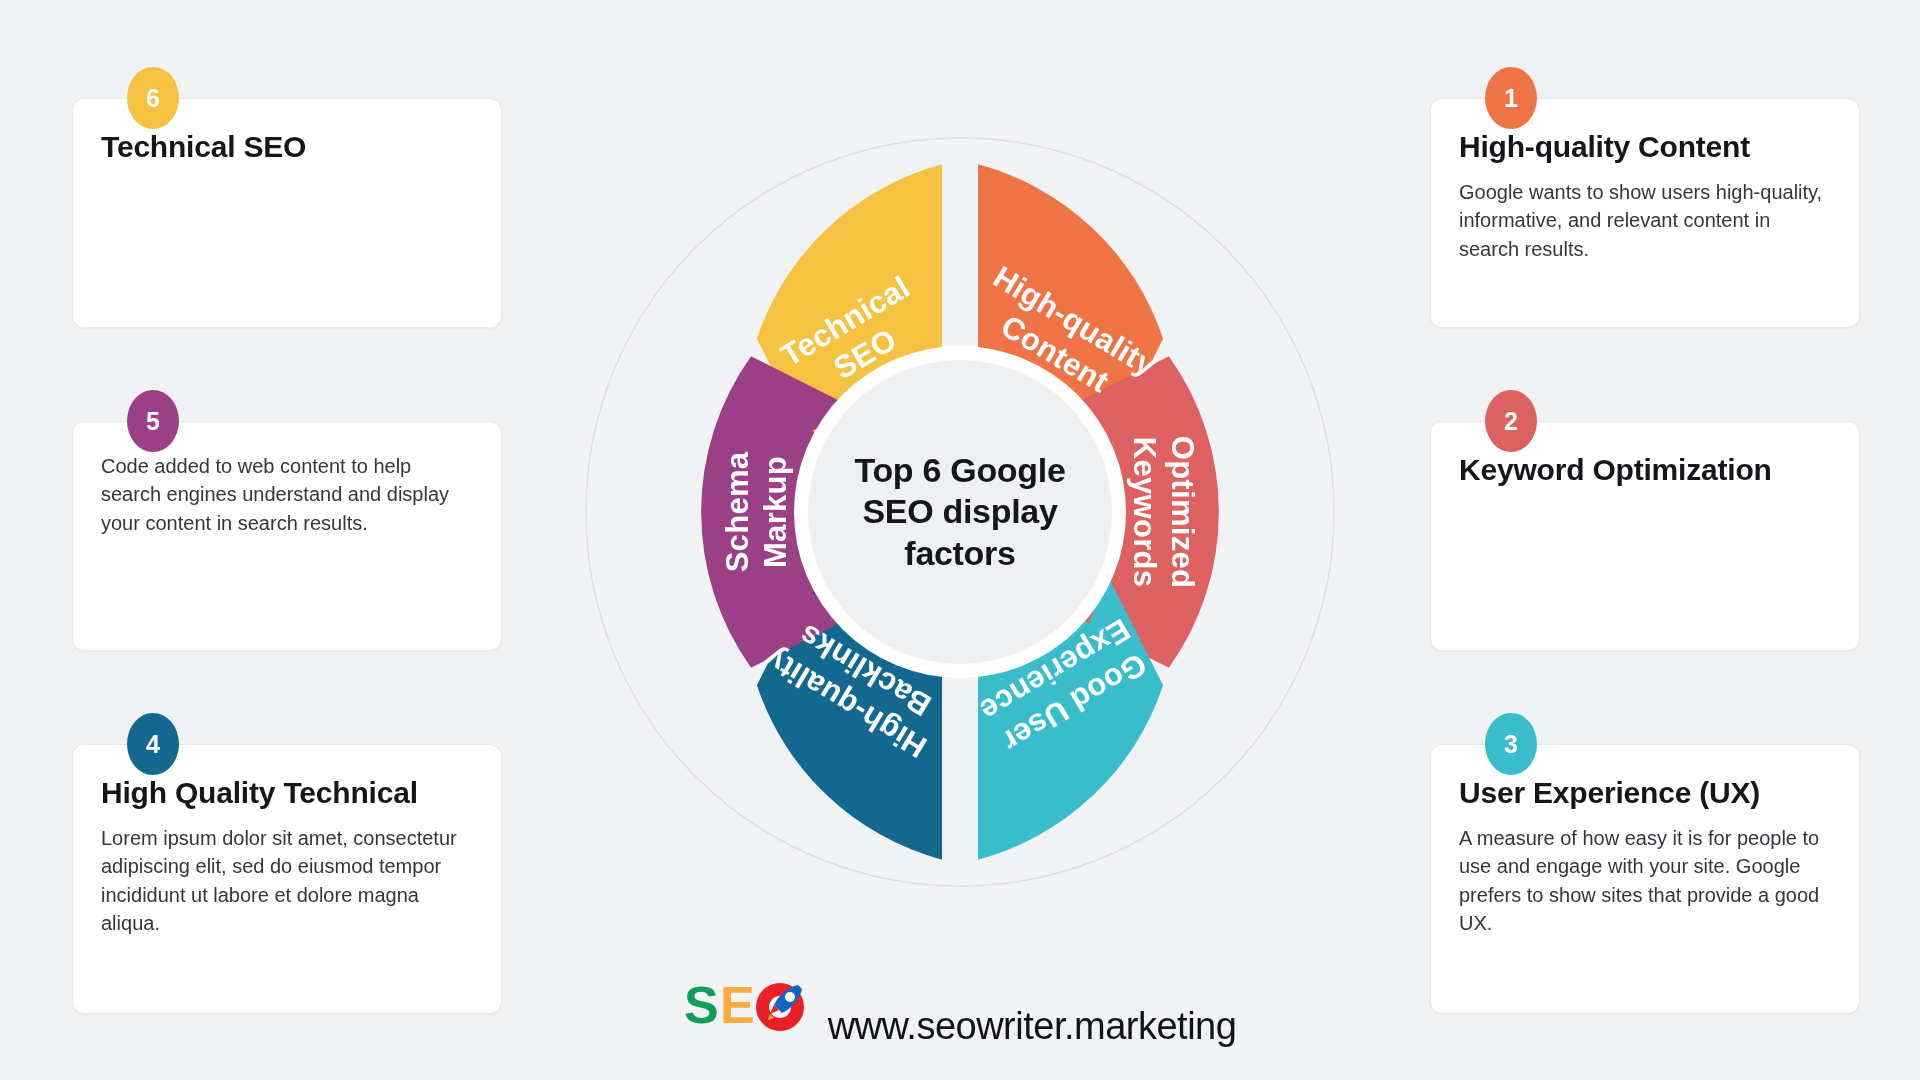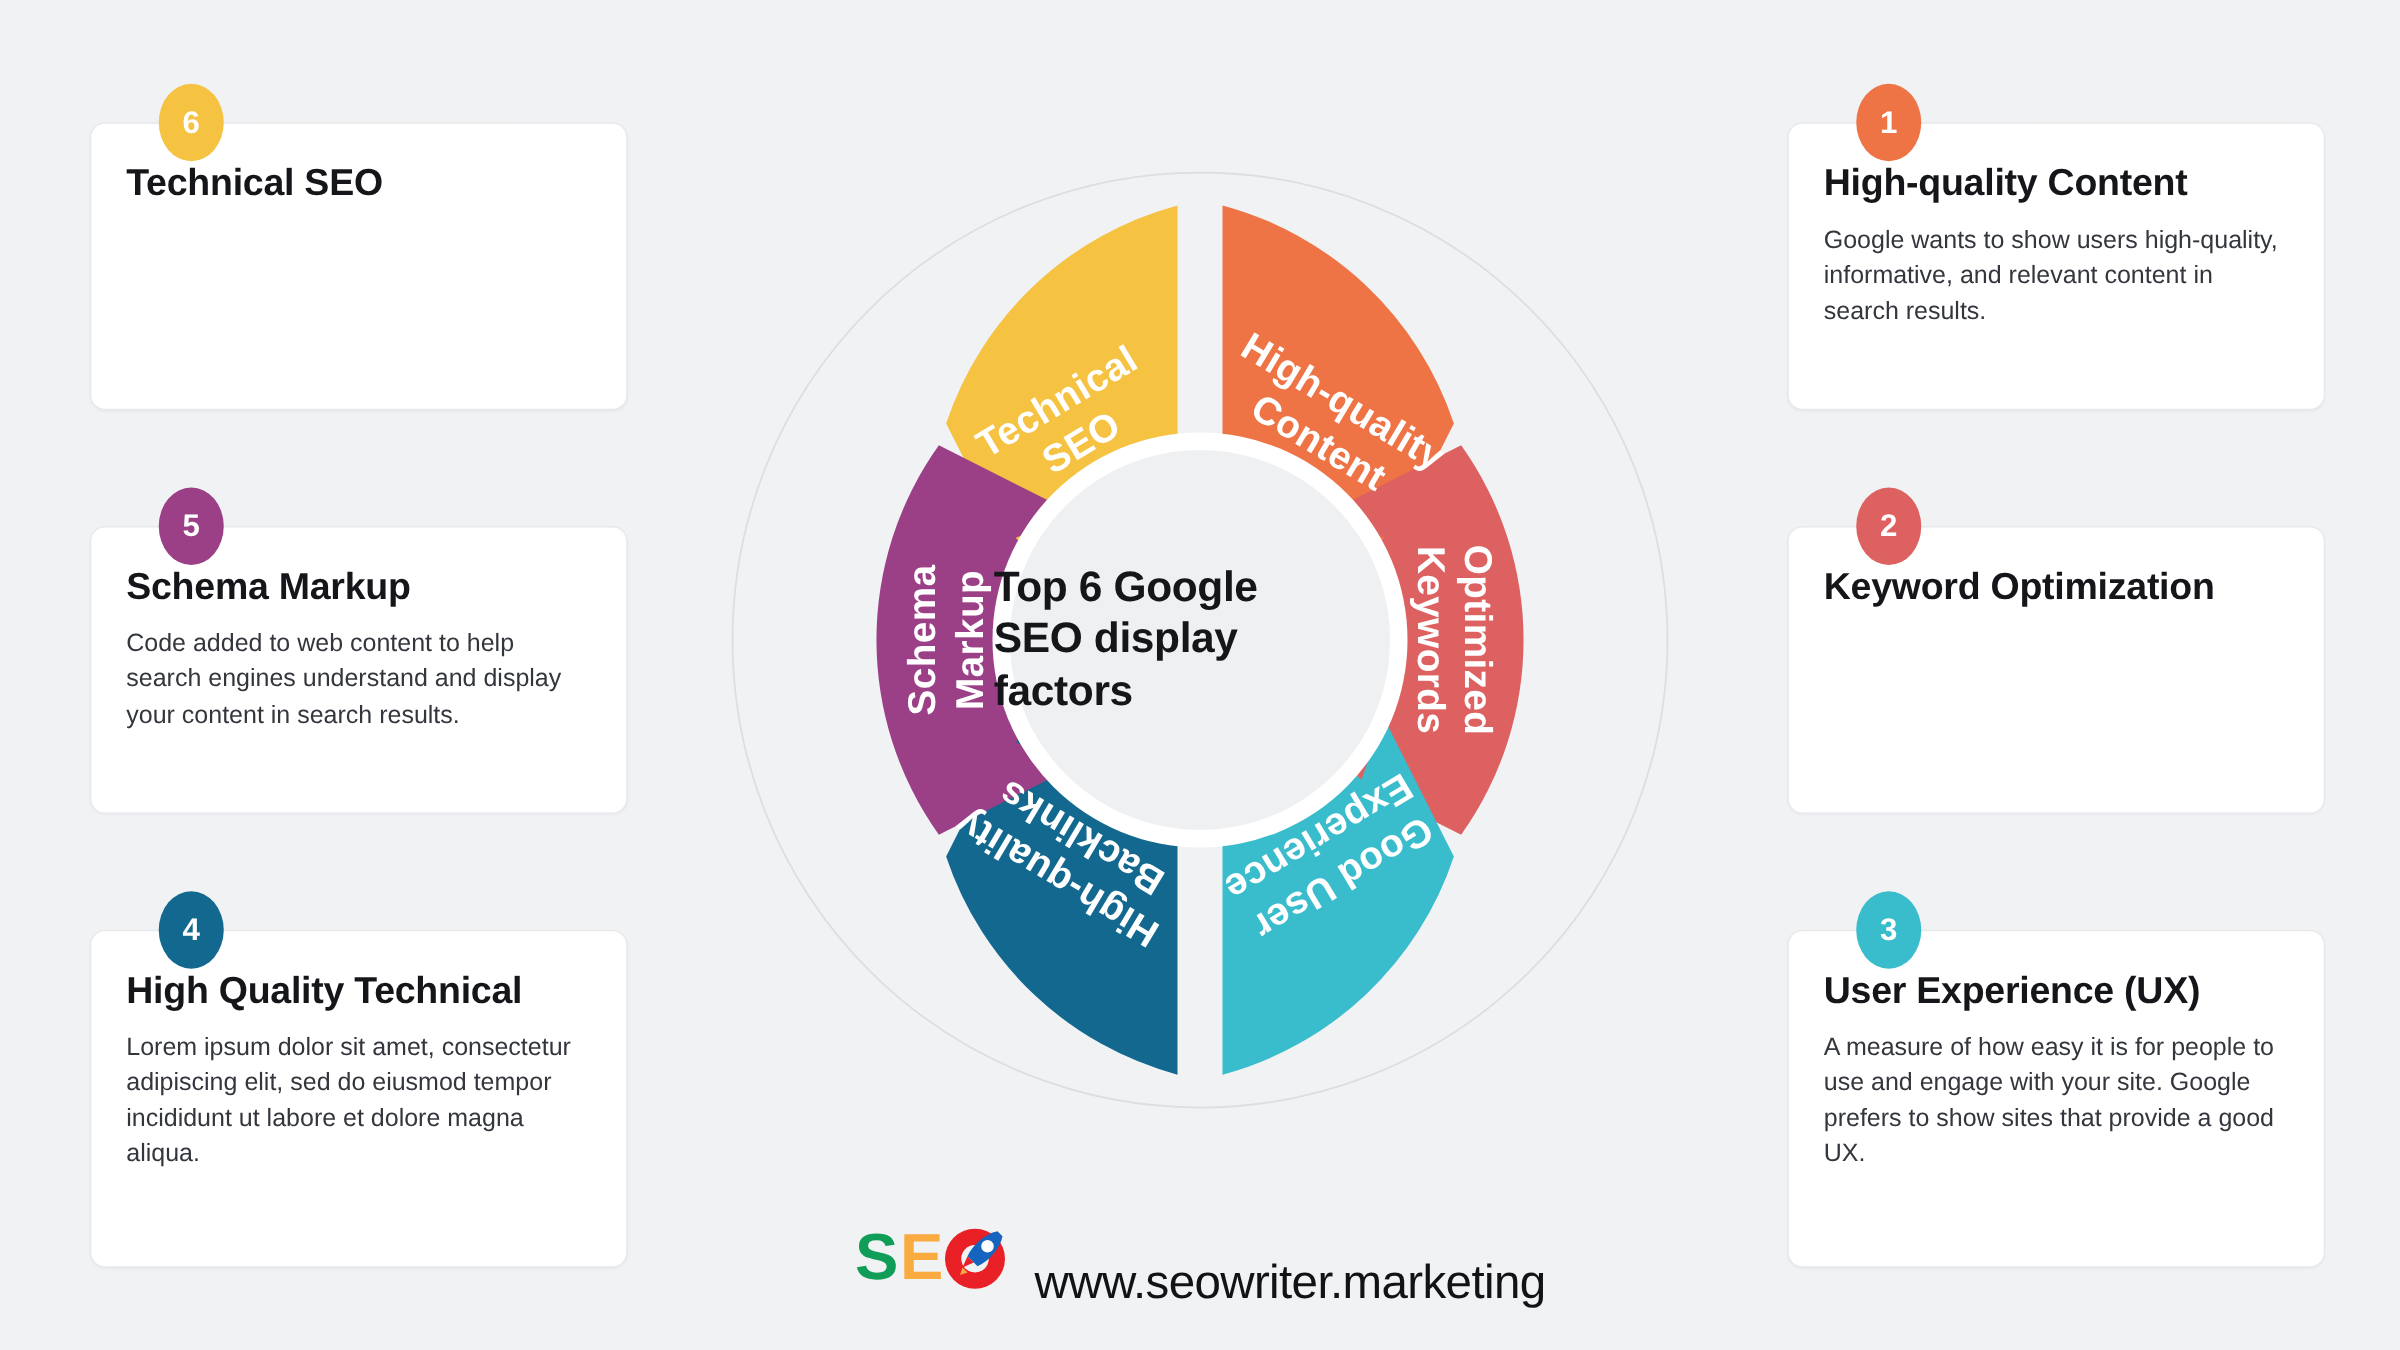--- a/index.html
+++ b/index.html
@@ -73,20 +73,21 @@
     font-size:31px;
     font-weight:600;
     letter-spacing:.3px;
   }
 
   .center-title {
     position:absolute;
     left:50%; top:50%;
     transform:translate(-50%,-50%);
     width:330px;
+    text-align:center;
     font-size:34px;
     font-weight:700;
     line-height:1.22;
     color:#15161a;
     letter-spacing:-.3px;
     pointer-events:none;
   }
 
   
   .footer {
@@ -112,21 +113,20 @@
 
   <div class="col col-left">
 
     <div class="card h1">
       <div class="badge" style="background:#F5C242">6</div>
       <h3>Technical SEO</h3>
     </div>
 
     <div class="card h2">
       <div class="badge" style="background:#9B3F87">5</div>
-      <h3>Schema Markup</h3>
       <p>Code added to web content to help search engines understand and display your content in search results.</p>
     </div>
 
     <div class="card h3">
       <div class="badge" style="background:#12688F">4</div>
       <h3>High Quality Technical</h3>
       <p>Lorem ipsum dolor sit amet, consectetur adipiscing elit, sed do eiusmod tempor incididunt ut labore et dolore magna aliqua.</p>
     </div>
 
   </div>

